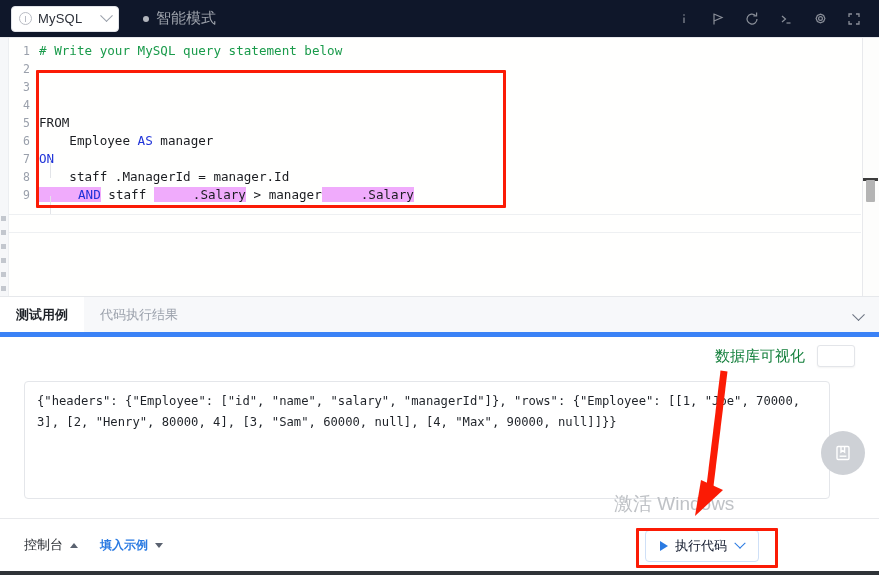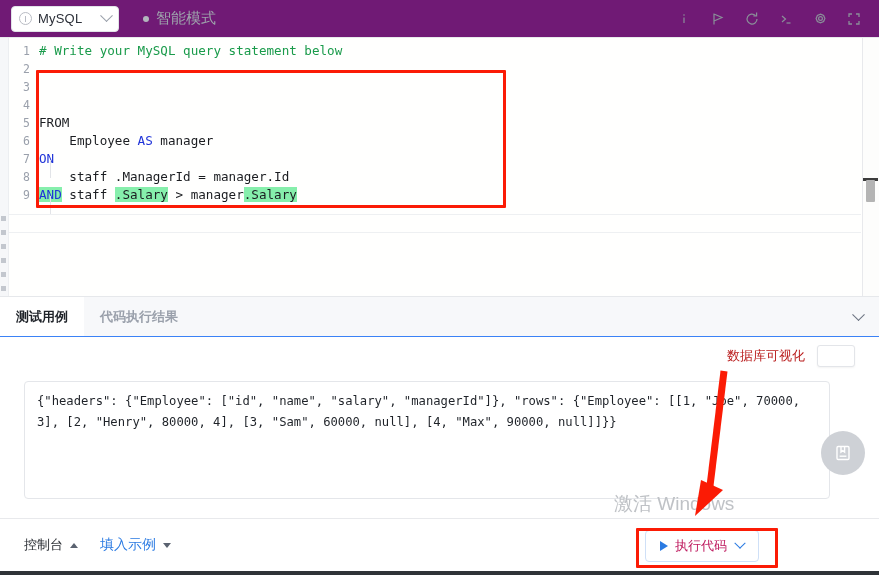--- a/index.html
+++ b/index.html
@@ -10,21 +10,21 @@
     background: #ffffff;
     overflow: hidden;
     position: relative;
     font-size: 13px;
     color: #262626;
   }
 
   
   .toolbar {
     position: absolute; left: 0; top: 0; width: 879px; height: 38px;
-    background: #701a75;
+    background: #0f172a;
     border-bottom: 1px solid #e8e9ec;
     display: flex; align-items: center;
   }
   .lang-select {
     margin-left: 11px;
     width: 108px; height: 26px;
     background: #fff;
     border: 1px solid #e1e3e8;
     border-radius: 4px;
     display: flex; align-items: center;
@@ -97,21 +97,21 @@
   .cline .ln {
     width: 30px; flex: 0 0 30px; text-align: right;
     color: #9aa0ab; padding-right: 9px;
     font-size: 11.5px; line-height: 18px;
     user-select: none;
   }
   .cline .ctext { white-space: pre; color: #1b1d21; }
   .k  { color: #1f33d8; }
   .cm { color: #1a9b4b; }
   .str{ color: #c1321c; }
-  .hl { background: #86efac; }
+  .hl { background: #f0abfc; padding-left: 39px; }
   .indent-guide {
     position: absolute; width: 1px; background: #e2e4e8;
   }
 
   
   .ed-scroll-track {
     position: absolute; right: 0; top: 0; width: 17px; height: 258px;
     background: #fdfdfc; border-left: 1px solid #e8e9ec;
   }
   .ed-scroll-thumb {
@@ -127,43 +127,43 @@
     position: absolute; left: 9px; right: 18px; height: 1px; background: #eef0f2;
   }
 
   
   .panel {
     position: absolute; left: 0; top: 296px; width: 879px; height: 222px;
     background: #fff; border-top: 1px solid #e6e8eb;
   }
   .tabbar {
     position: absolute; left: 0; top: 0; width: 879px; height: 40px;
-    background: #f7f8fa; border-bottom: 1px solid #3b82f6;
+    background: #f7f8fa; border-bottom: 5px solid #3b82f6;
     display: flex; align-items: stretch;
   }
   .tab {
     display: flex; align-items: center; padding: 0 16px;
-    font-size: 13px; cursor: pointer; color: #9aa0ab; font-weight: bold;
+    font-size: 13px; cursor: pointer; color: #9aa0ab;
   }
   .tab.active { background: #ffffff; color: #1f2329; font-weight: bold; }
   .tabbar-chev {
     position: absolute; right: 16px; top: 0; height: 40px;
     display: flex; align-items: center; cursor: pointer;
   }
   .tabbar-chev .chev2 {
     width: 9px; height: 9px;
     border-right: 1.8px solid #6b7280; border-bottom: 1.8px solid #6b7280;
     transform: rotate(45deg) translate(-2px,-2px);
   }
 
   .viz-row {
     position: absolute; right: 24px; top: 48px;
     display: flex; align-items: center;
   }
-  .viz-label { font-size: 13px; color: #b91c1c; margin-right: 12px; }
+  .viz-label { font-size: 15px; color: #15803d; margin-right: 12px; }
   .toggle {
     width: 38px; height: 22px; border-radius: 3px;
     background: #ffffff; border: 1px solid #e3e5e9;
     box-shadow: 0 1px 2px rgba(0,0,0,.05);
     cursor: pointer;
   }
 
   .result-box {
     position: absolute; left: 24px; top: 84px; width: 806px; height: 118px;
     background: #ffffff; border: 1px solid #e4e6ea; border-radius: 4px;
@@ -206,30 +206,30 @@
     border-left: 4px solid transparent; border-right: 4px solid transparent;
     border-bottom: 5px solid #5a6270;
   }
   .caret-down {
     width: 0; height: 0; margin-left: 7px;
     border-left: 4px solid transparent; border-right: 4px solid transparent;
     border-top: 5px solid #5a6270;
   }
   .hint-btn {
     display: flex; align-items: center; margin-left: 22px; cursor: pointer;
-    font-size: 14px; color: #1f2329;
+    font-size: 12px; color: #1f2329; font-weight: bold;
   }
   .hint-link { color: #2a7ae2; }
 
   .run-btn {
     position: absolute; right: 120px; top: 11px;
     height: 32px; padding: 0 14px;
     display: flex; align-items: center;
     border: 1px solid #cfe0f7; border-radius: 4px;
-    background: #fff; color: #be185d; font-size: 13px; cursor: pointer;
+    background: #fff; color: #0f172a; font-size: 13px; cursor: pointer;
   }
   .play-tri {
     width: 0; height: 0; margin-right: 7px;
     border-top: 5px solid transparent; border-bottom: 5px solid transparent;
     border-left: 8px solid #2a7ae2;
   }
   .run-chev {
     width: 8px; height: 8px; margin-left: 9px;
     border-right: 1.6px solid #2a7ae2; border-bottom: 1.6px solid #2a7ae2;
     transform: rotate(45deg) translate(-2px,-2px);

